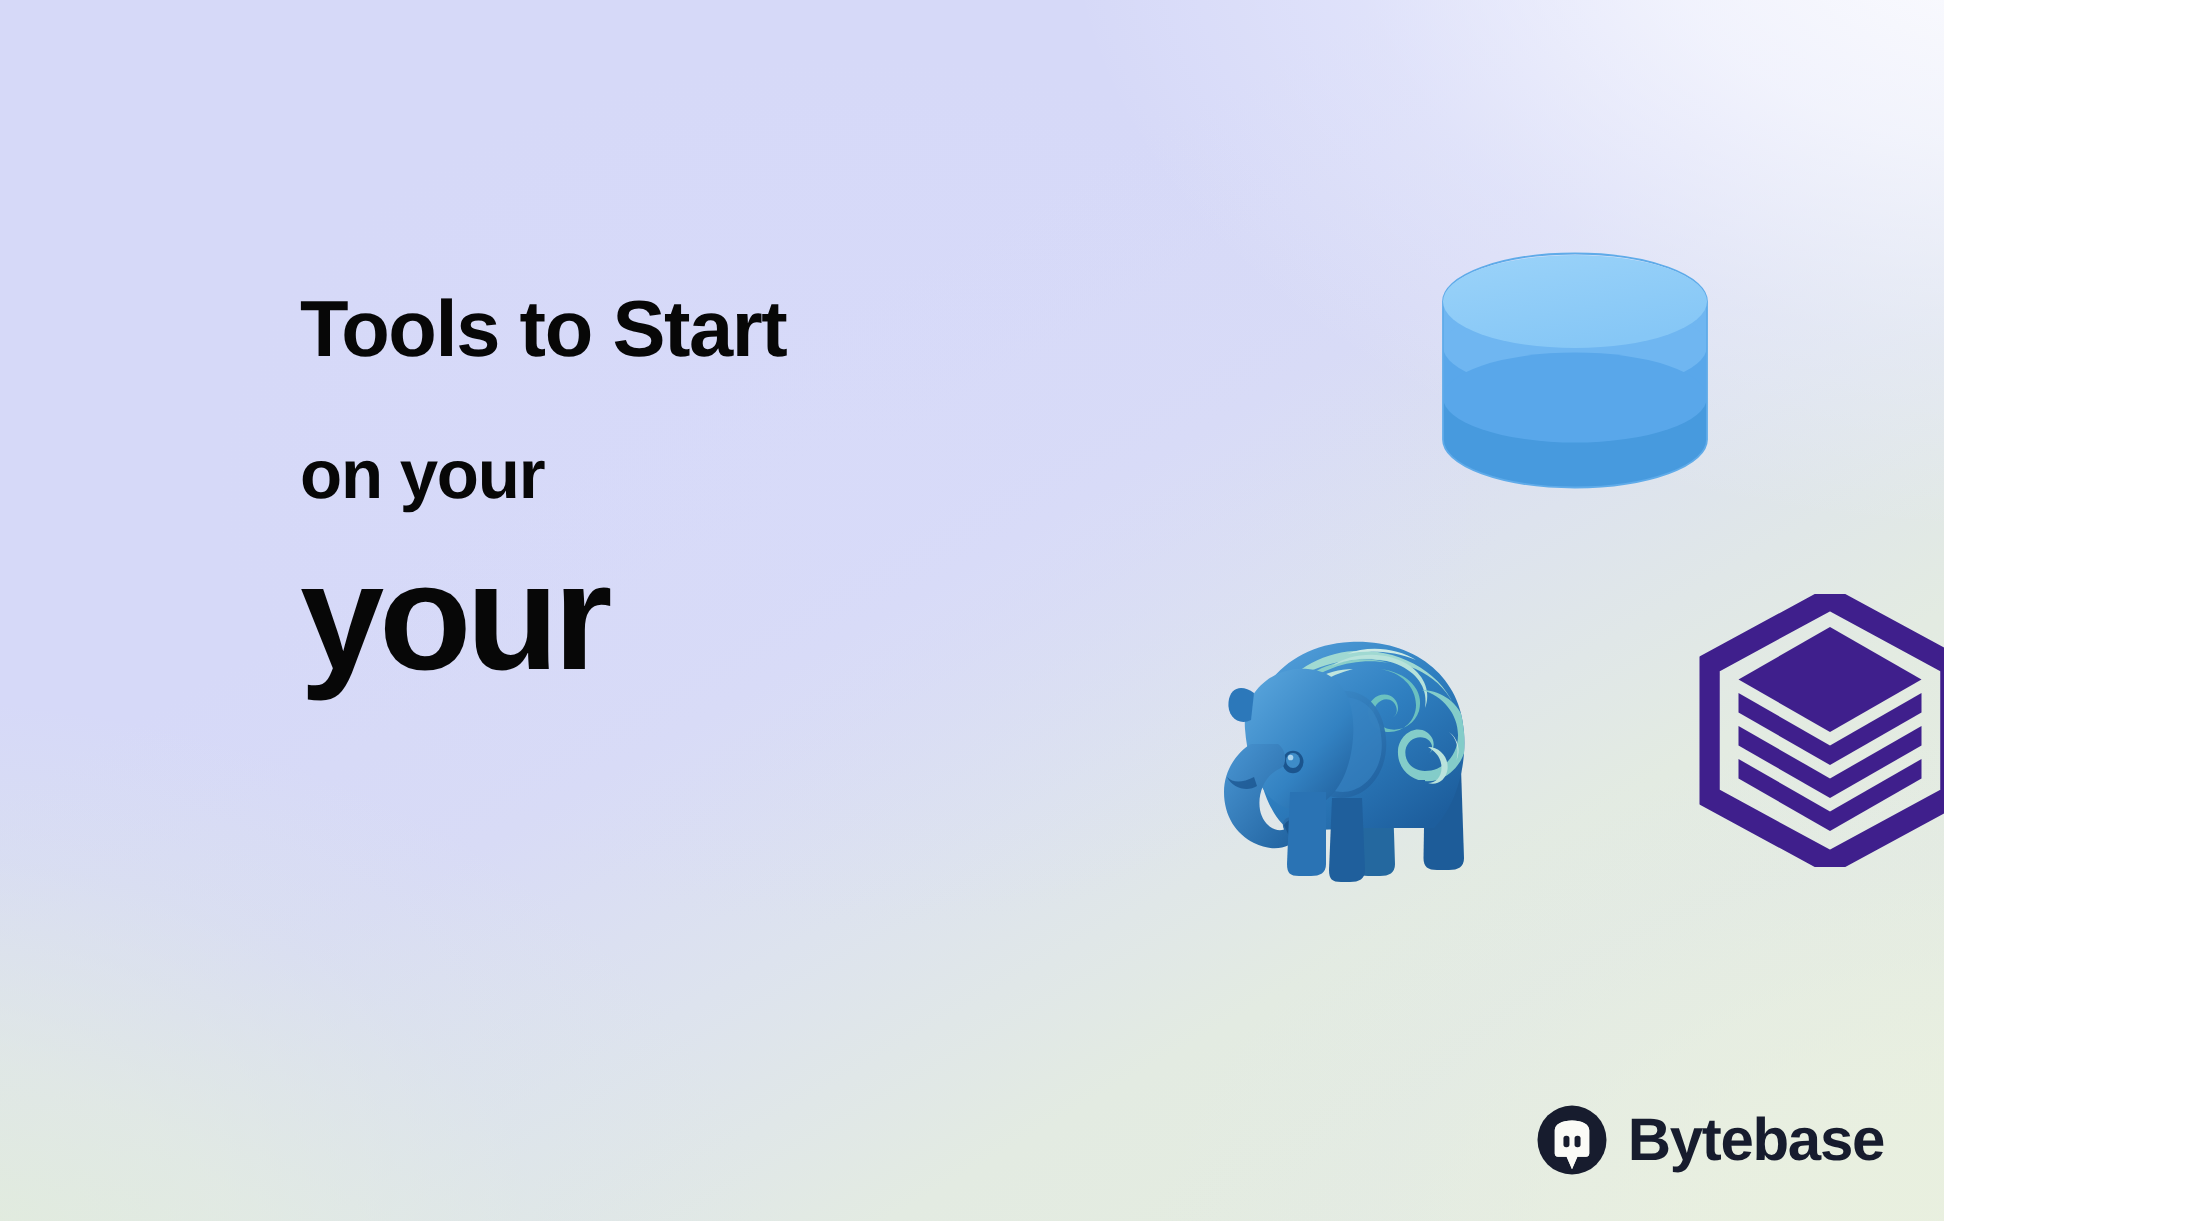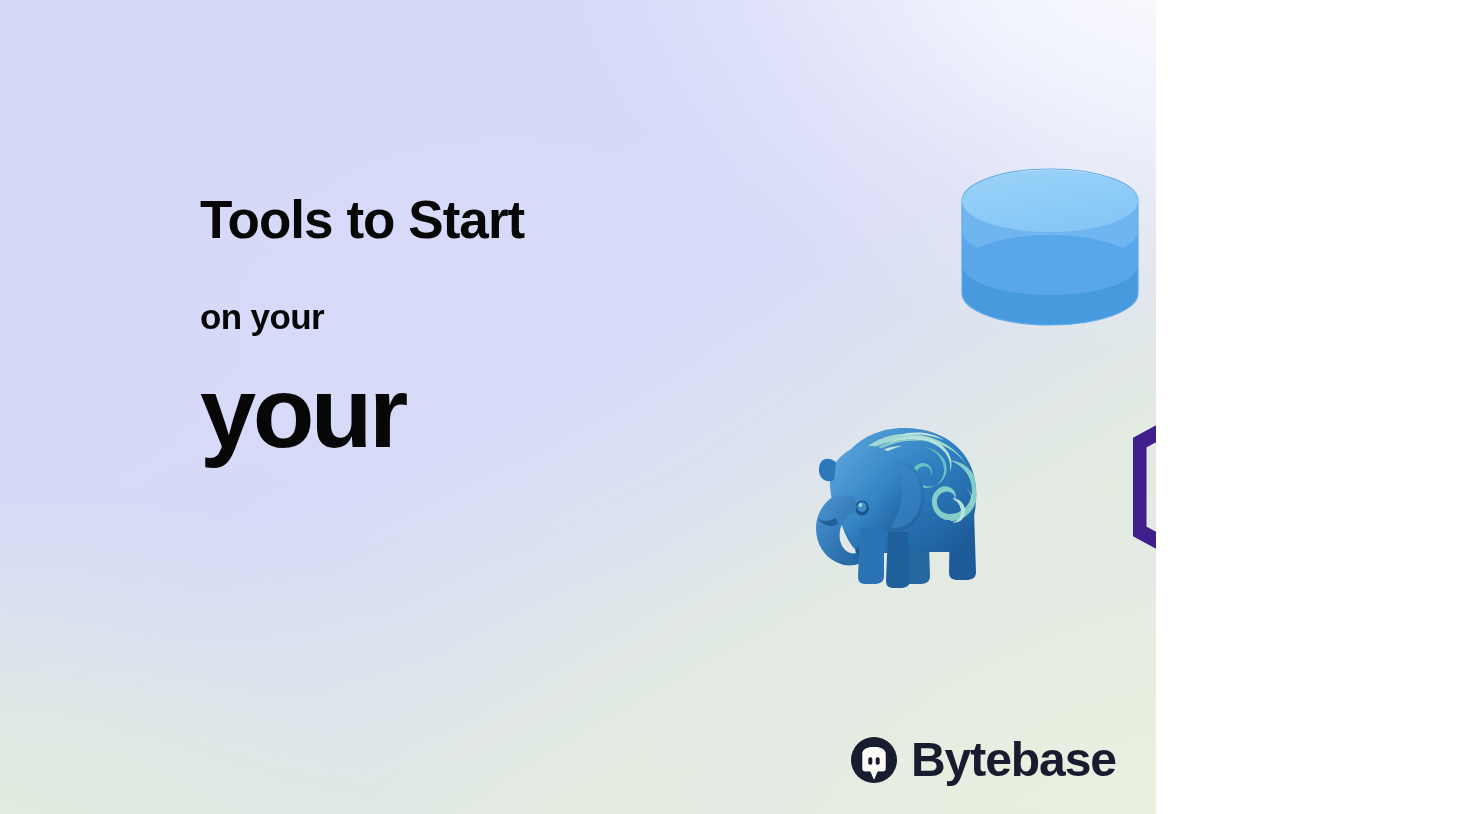--- a/index.html
+++ b/index.html
@@ -4,21 +4,21 @@
 <title>Tools to Start Database Instance on your macOS</title>
 <style>
   * { margin:0; padding:0; box-sizing:border-box; }
   html, body {
     width:1462px; height:814px;
     overflow:hidden;
     font-family:"Liberation Sans", sans-serif;
   }
   #banner {
     position:relative;
-    width:1156px; height:814px;
+    width:1296px; height:814px;
     overflow:hidden;
     background:#eab308;
   }
   
   .bg-layer { position:absolute; inset:0; }
   .bg-base {
     background:linear-gradient(150deg,
        #d6d9f8 0%,
        #d6d9f8 34%,
        #d8dbf6 48%,
@@ -61,21 +61,21 @@
     color:#070707;
   }
   .hl-line {
     display:block;
     font-weight:700;
     letter-spacing:-0.018em;
     white-space:nowrap;
   }
   .hl-1 { font-size:53px; line-height:96px; }
   .hl-2 { font-size:53px; line-height:97px; }
-  .hl-3 { font-size:35px; line-height:97px; }
+  .hl-3 { font-size:46px; line-height:97px; }
   .hl-4 {
     font-size:101px;
     line-height:110px;
     font-weight:700;
     letter-spacing:-0.035em;
     margin-top:-8px;
   }
 
   
   #db-cylinder {
@@ -104,21 +104,21 @@
   
   #brand {
     position:absolute;
     right:40px; bottom:30px;
     display:flex;
     align-items:center;
     gap:13px;
   }
   #brand-mark { width:48px; height:48px; display:block; flex:none; }
   #brand-name {
-    font-size:48px;
+    font-size:40px;
     font-weight:700;
     letter-spacing:-0.022em;
     color:#171c2e;
     line-height:1;
   }
 </style>
 </head>
 <body>
 
 <div id="banner">

